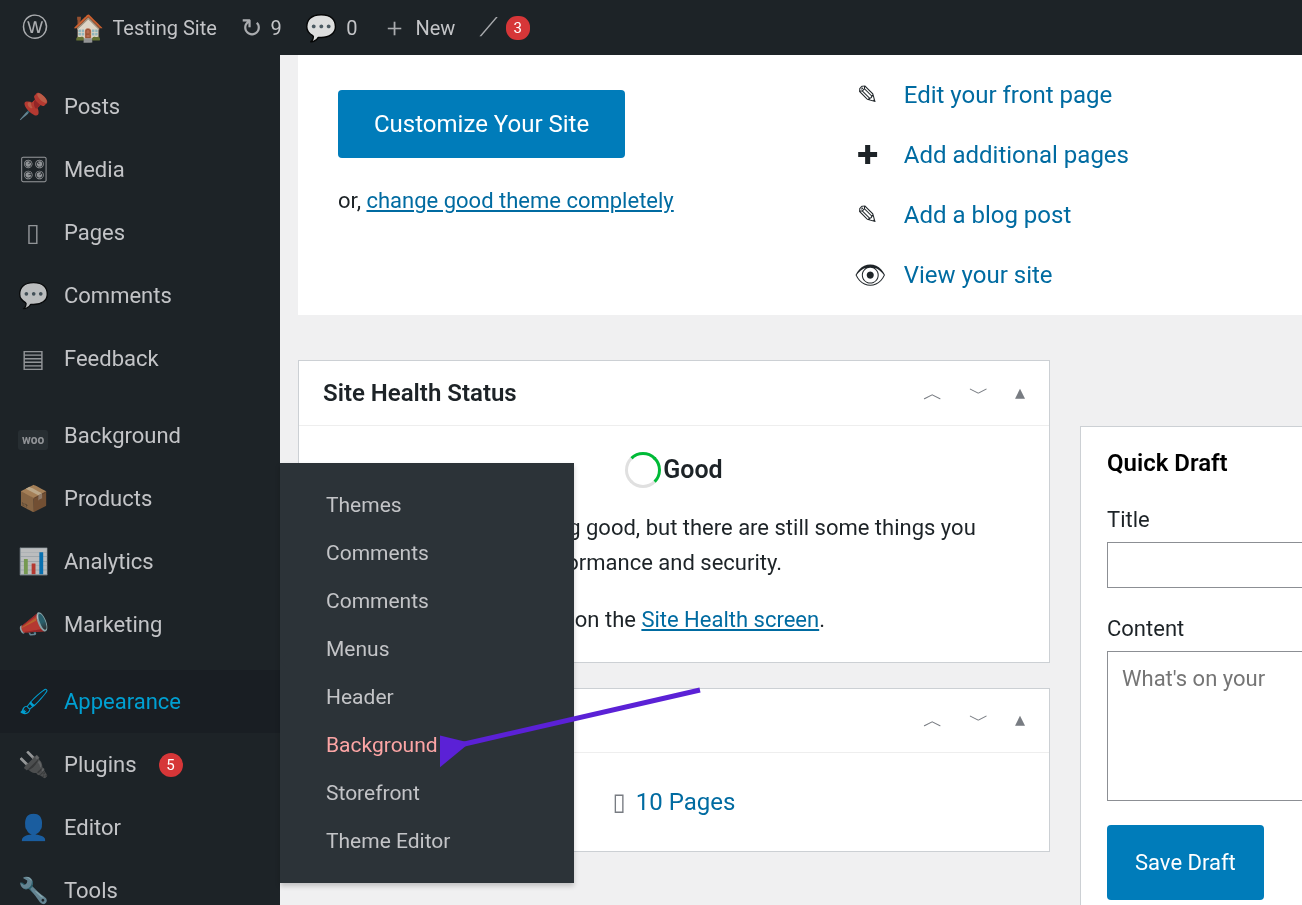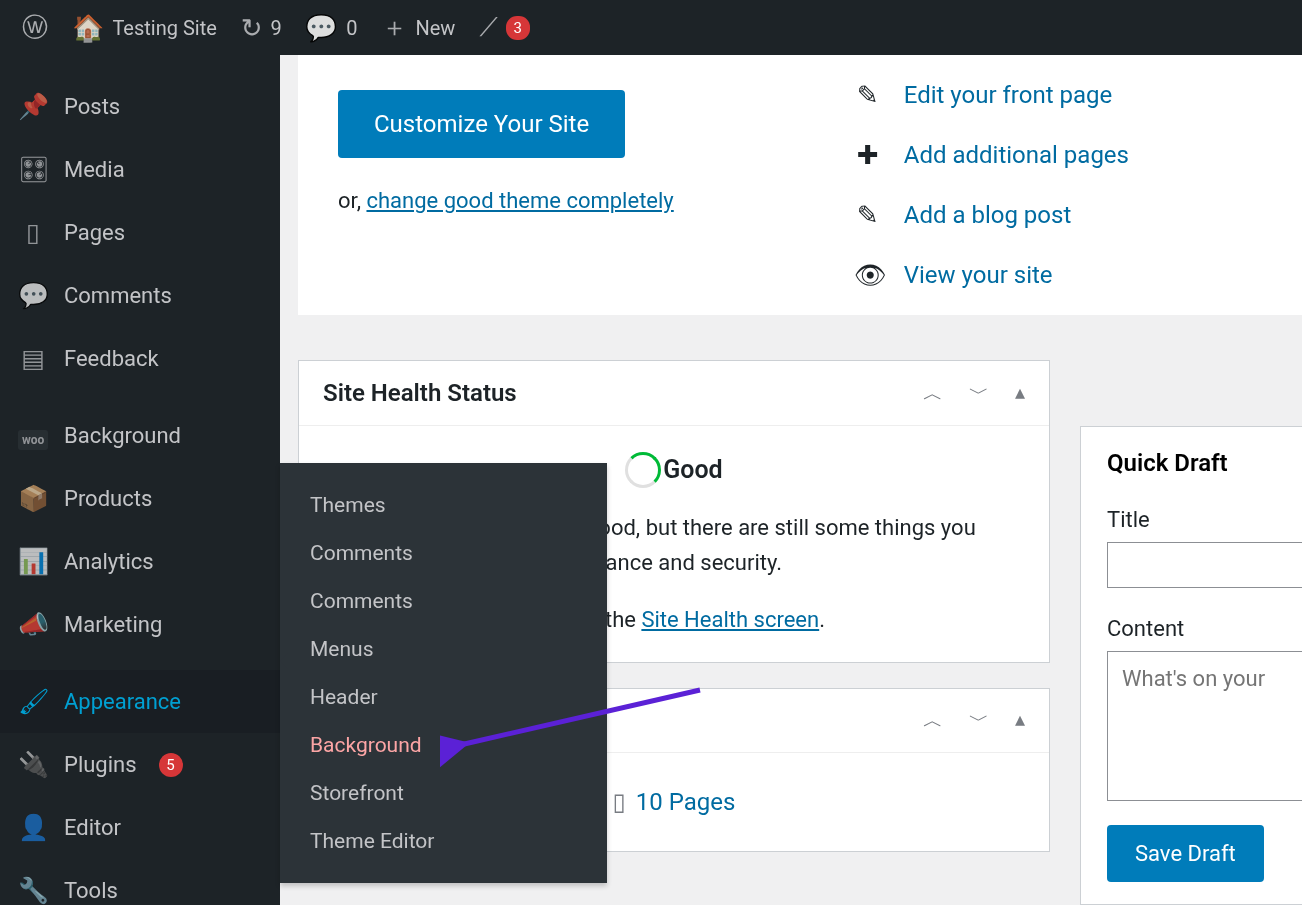--- a/index.html
+++ b/index.html
@@ -7,21 +7,21 @@
 .adminbar{background:#1d2327;height:55px;display:flex;align-items:center;padding:0 10px;color:#c3c4c7;font-size:20px}
 .adminbar .ab-item{display:flex;align-items:center;gap:8px;padding:0 12px;cursor:pointer;height:100%}
 .ab-icon{font-size:26px;opacity:.85}
 .ab-badge{background:#d63638;color:#fff;border-radius:11px;min-width:24px;height:24px;display:inline-flex;align-items:center;justify-content:center;font-size:15px;padding:0 6px}
 .sidebar{position:absolute;top:55px;left:0;width:280px;bottom:0;background:#1d2327;color:#c3c4c7;font-size:22px;padding-top:20px}
 .menu-item{display:flex;align-items:center;gap:16px;padding:17px 18px;cursor:pointer;position:relative}
 .menu-item.active{background:#191e23;color:#00a0d2}
 .menu-item .micon{width:30px;text-align:center;font-size:25px;opacity:.7}
 .menu-item.active .micon{opacity:1}
 .menu-badge{background:#d63638;color:#fff;border-radius:12px;min-width:24px;height:24px;display:inline-flex;align-items:center;justify-content:center;font-size:15px;margin-left:6px}
-.submenu{position:absolute;left:280px;top:463px;width:327px;background:#2c3338;padding:18px 0;box-shadow:0 3px 5px rgba(0,0,0,.2);z-index:10}
+.submenu{position:absolute;left:280px;top:463px;width:294px;background:#2c3338;padding:18px 16px;box-shadow:0 3px 5px rgba(0,0,0,.2);z-index:10}
 .submenu::before{content:"";position:absolute;left:-8px;top:190px;border:8px solid transparent;border-right-color:#2c3338}
 .sub-item{padding:12px 30px;font-size:21px;color:#c3c4c7;cursor:pointer}
 .sub-item.hl{color:#fca5a5}
 .content{margin-left:280px;padding:0;position:relative}
 .welcome{background:#fff;margin:0 0 45px 18px;padding:25px 40px;display:flex;gap:180px}
 .btn-primary{background:#007cba;color:#fff;border:none;padding:20px 36px;font-size:24px;border-radius:4px;cursor:pointer}
 .welcome-left{padding-top:10px}
 .or-text{font-size:22px;color:#1d2327;margin-top:30px}
 .or-text a{color:#006ba1;text-decoration:underline}
 .welcome-right{display:flex;flex-direction:column;gap:30px;font-size:24px}
@@ -37,21 +37,21 @@
 .circle{width:36px;height:36px;border:3px solid #e0e0e0;border-top-color:#00ba37;border-right-color:#00ba37;border-radius:50%}
 .health b{font-size:25px;font-weight:600}
 .panel-body a{color:#006ba1;text-decoration:underline}
 .panel2-body{text-align:center;padding:35px;font-size:24px;color:#006ba1}
 .pgicon{color:#787c82;margin-right:10px}
 .side-panel{position:absolute;left:800px;top:371px;width:502px;background:#fff;border:1px solid #ccd0d4;padding:22px 26px}
 .side-panel h2{font-size:24px;font-weight:600;margin-bottom:30px}
 .field-label{font-size:22px;display:block;margin-bottom:10px;color:#1d2327}
 .tinput{width:100%;border:1px solid #8c8f94;padding:10px;font-size:20px;margin-bottom:28px}
 .tarea{width:100%;border:1px solid #8c8f94;padding:14px;font-size:22px;height:150px;resize:vertical;color:#50575e}
-.save-btn{background:#007cba;color:#fff;border:none;padding:16px 28px;font-size:22px;border-radius:4px;margin-top:20px;cursor:pointer}
+.save-btn{background:#007cba;color:#fff;border:none;padding:25px 28px;font-size:22px;border-radius:4px;margin-top:20px;cursor:pointer}
 .arrow{position:absolute;left:440px;top:680px;z-index:20;pointer-events:none}
 .woo-badge{background:#2c3338;color:#c3c4c7;font-size:12px;font-weight:700;padding:3px 4px;border-radius:3px}
 </style>
 </head>
 <body>
 
 <div class="adminbar">
   <div class="ab-item">
       <span class="ab-icon">ⓦ</span>
     </div>

